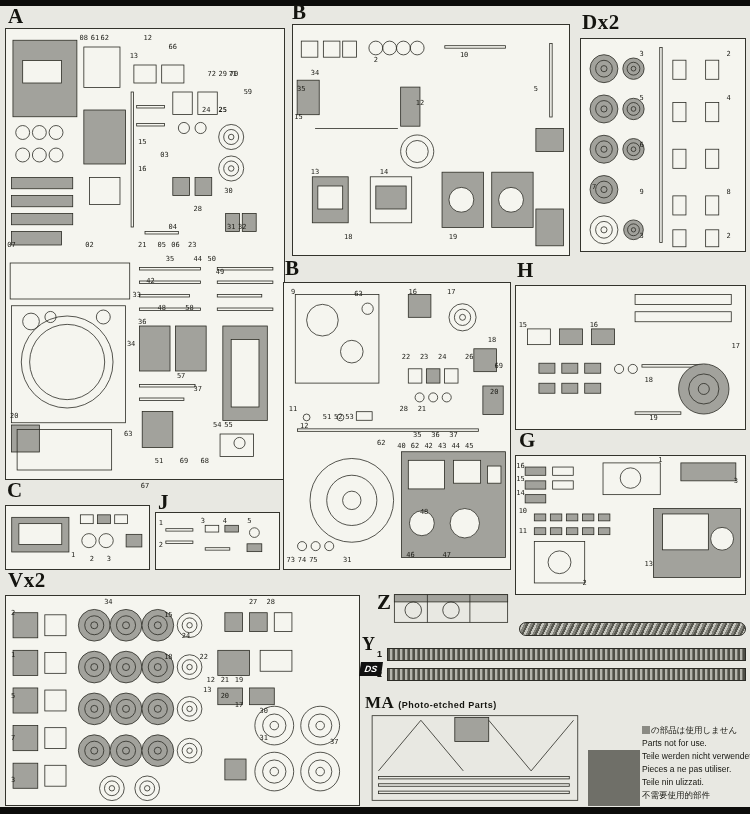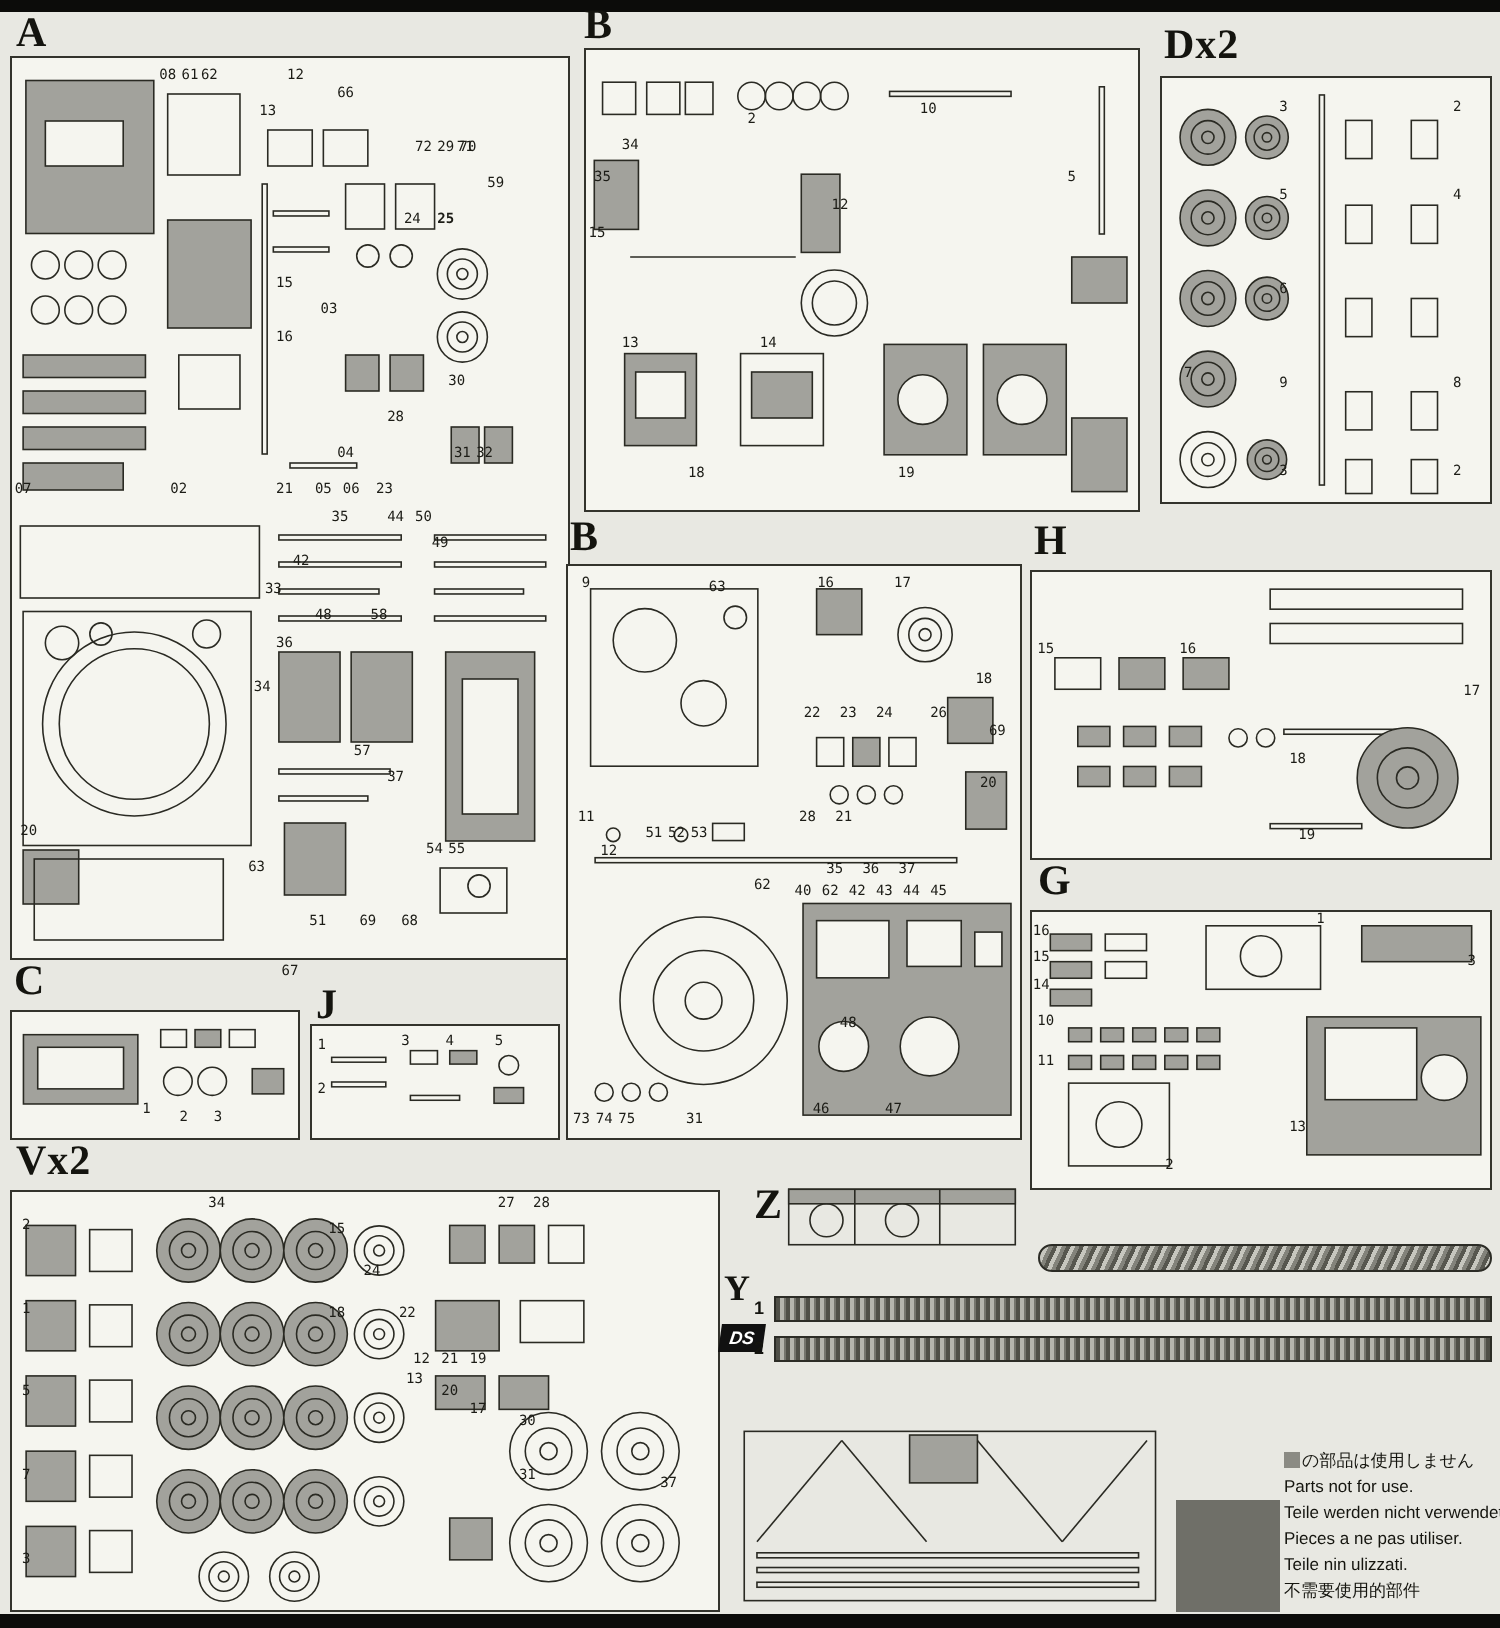--- a/index.html
+++ b/index.html
@@ -36,20 +36,24 @@
   <div class="sec-label" style="left:285px;top:256px;">B</div>
   <div class="sec-label" style="left:517px;top:258px;">H</div>
   <div class="sec-label" style="left:519px;top:428px;">G</div>
   <div class="sec-label" style="left:7px;top:478px;">C</div>
   <div class="sec-label" style="left:158px;top:490px;">J</div>
   <div class="sec-label" style="left:8px;top:568px;">Vx2</div>
   <div class="sec-label" style="left:377px;top:590px;">Z</div>
 
 
   <div class="sec-label" style="left:362px;top:634px;font-size:18px;">Y</div>
+  <div class="sec-label" style="left:365px;top:693px;font-size:17px;">
+    <span>MA</span>
+    <span class="sub">(Photo-etched Parts)</span>
+  </div>
 
   <div class="panel" style="left:5px;top:28px;width:280px;height:452px;">
     <svg viewBox="0 0 280 452" preserveAspectRatio="none">
         <rect x="7" y="11.3" width="64.4" height="76.84" fill="#a2a29c" stroke="#2a2a23" stroke-width="0.8"></rect>
         <rect x="16.8" y="31.64" width="39.2" height="22.6" fill="#f5f5ef" stroke="#2a2a23" stroke-width="0.8"></rect>
         <circle cx="16.8" cy="103.96" r="7" fill="none" stroke="#2a2a23" stroke-width="0.8"></circle>
         <circle cx="33.6" cy="103.96" r="7" fill="none" stroke="#2a2a23" stroke-width="0.8"></circle>
         <circle cx="50.4" cy="103.96" r="7" fill="none" stroke="#2a2a23" stroke-width="0.8"></circle>
         <circle cx="16.8" cy="126.56" r="7" fill="none" stroke="#2a2a23" stroke-width="0.8"></circle>
         <circle cx="33.6" cy="126.56" r="7" fill="none" stroke="#2a2a23" stroke-width="0.8"></circle>

